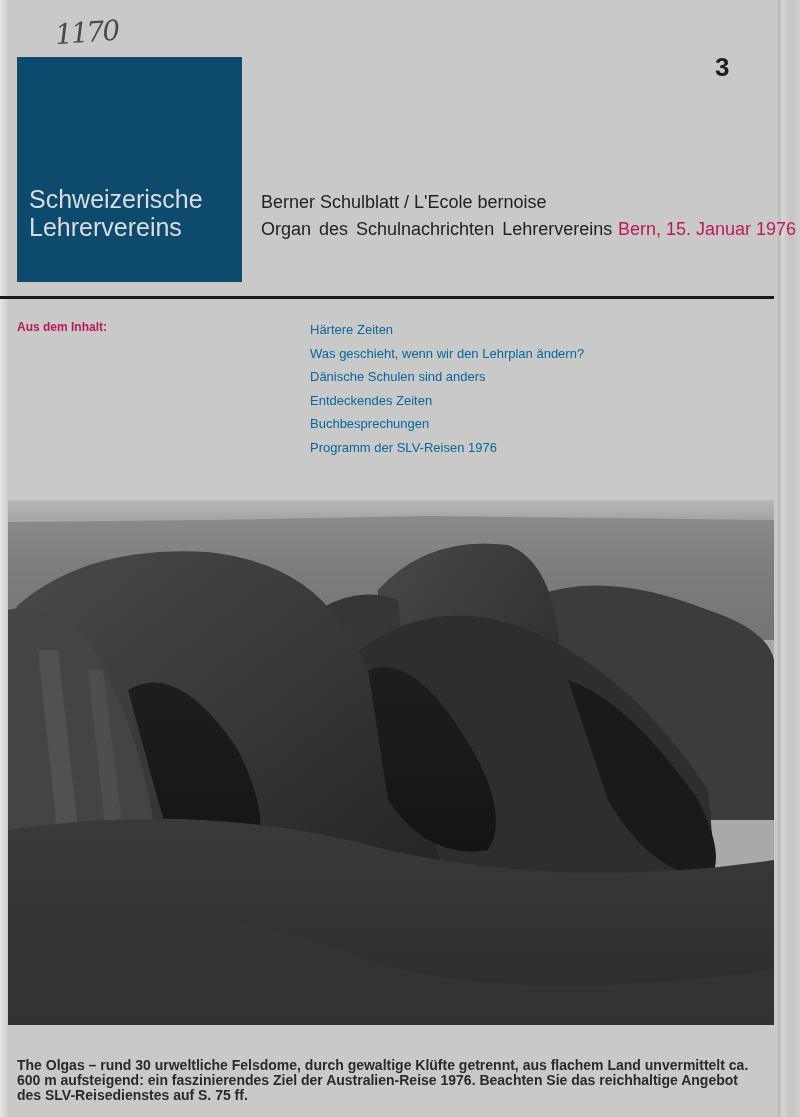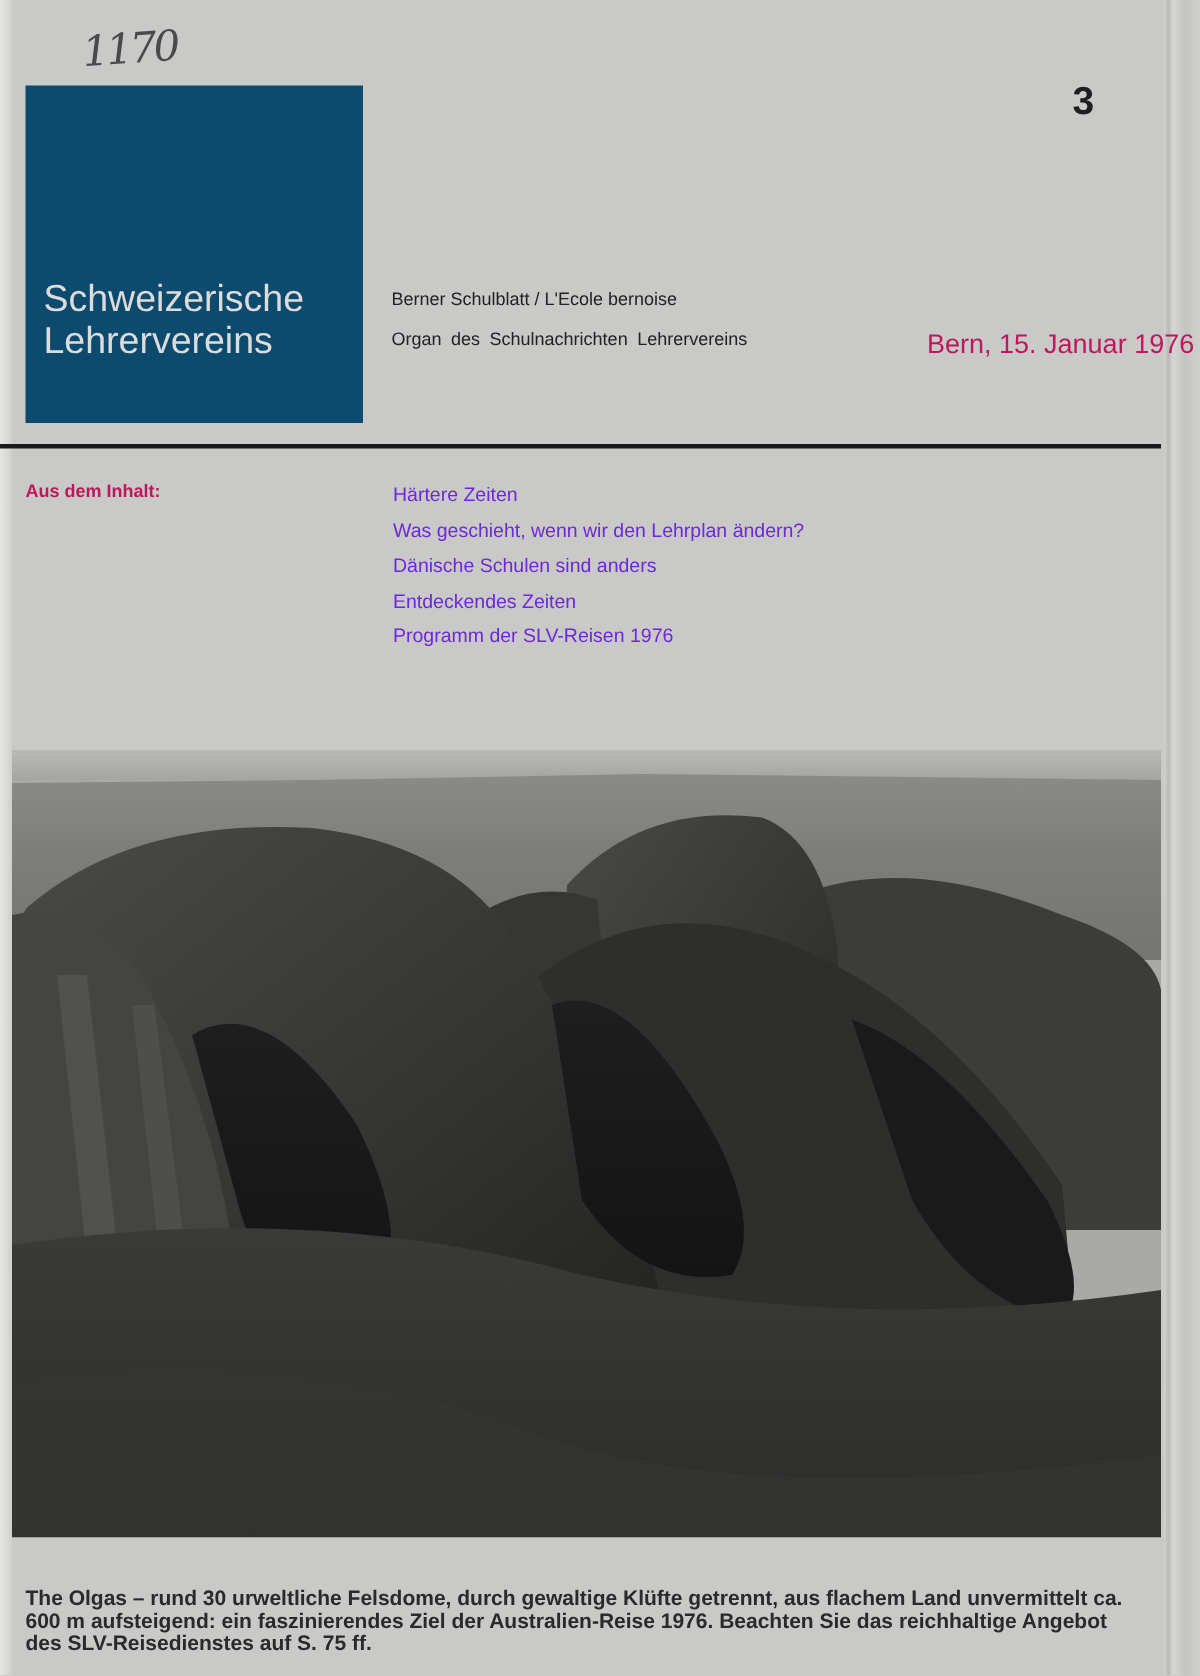--- a/index.html
+++ b/index.html
@@ -29,40 +29,40 @@
   }
   .title-block .title {
     position: absolute; left: 12px; top: 128px;
     color: #dcdcdc; font-size: 25px; line-height: 28px; font-weight: normal;
   }
   .issue-number {
     position: absolute; left: 715px; top: 52px;
     font-size: 26px; font-weight: bold; color: #1e1e1e;
   }
   .subtitle {
-    position: absolute; left: 261px; font-size: 12px; color: #222;
+    position: absolute; left: 261px; font-size: 18px; color: #222;
   }
   .subtitle.line1 { top: 192px; }
   .subtitle.line2 { top: 219px; word-spacing: 3px; }
   .date {
     position: absolute; left: 618px; top: 219px; font-size: 18px; color: #be185d;
   }
   .rule {
     position: absolute; left: 0; top: 296px; width: 774px; height: 3px;
     background: #1a1a1a;
   }
   .contents-label {
     position: absolute; left: 17px; top: 320px;
     font-size: 12px; font-weight: bold; color: #be185d;
   }
   .contents-list {
     position: absolute; left: 262px; top: 322px; margin: 0; padding: 0; list-style: none;
   }
   .contents-list li {
-    font-size: 13px; height: 23.5px; line-height: 16px; color: #6d28d9;
+    font-size: 13px; height: 23.5px; line-height: 16px; color: #0369a1; margin-left: 48px;
   }
   .photo {
     position: absolute; left: 8px; top: 500px; width: 766px; height: 525px;
     overflow: hidden; background: #a9a9a7;
   }
   .photo svg { display: block; }
   .caption {
     position: absolute; left: 17px; top: 1030px; width: 740px;
     font-size: 14px; line-height: 15px; font-weight: bold; color: #2a2a2a; margin-top: 28px;
   }
@@ -89,20 +89,21 @@
 <div class="date">Bern, 15. Januar 1976</div>
 
 <div class="rule"></div>
 
 <div class="contents-label">Aus dem Inhalt:</div>
 <ul class="contents-list">
   <li>Härtere Zeiten</li>
   <li>Was geschieht, wenn wir den Lehrplan ändern?</li>
   <li>Dänische Schulen sind anders</li>
   <li>Entdeckendes Zeiten</li>
+  <li>Buchbesprechungen</li>
   <li>Programm der SLV-Reisen 1976</li>
 </ul>
 
 <div class="photo">
   <svg width="766" height="525" viewBox="0 0 766 525">
     <defs>
       <linearGradient id="sky" x1="0" y1="0" x2="0" y2="1">
         <stop offset="0" stop-color="#b8b8b6"></stop>
         <stop offset="1" stop-color="#a4a4a2"></stop>
       </linearGradient>

